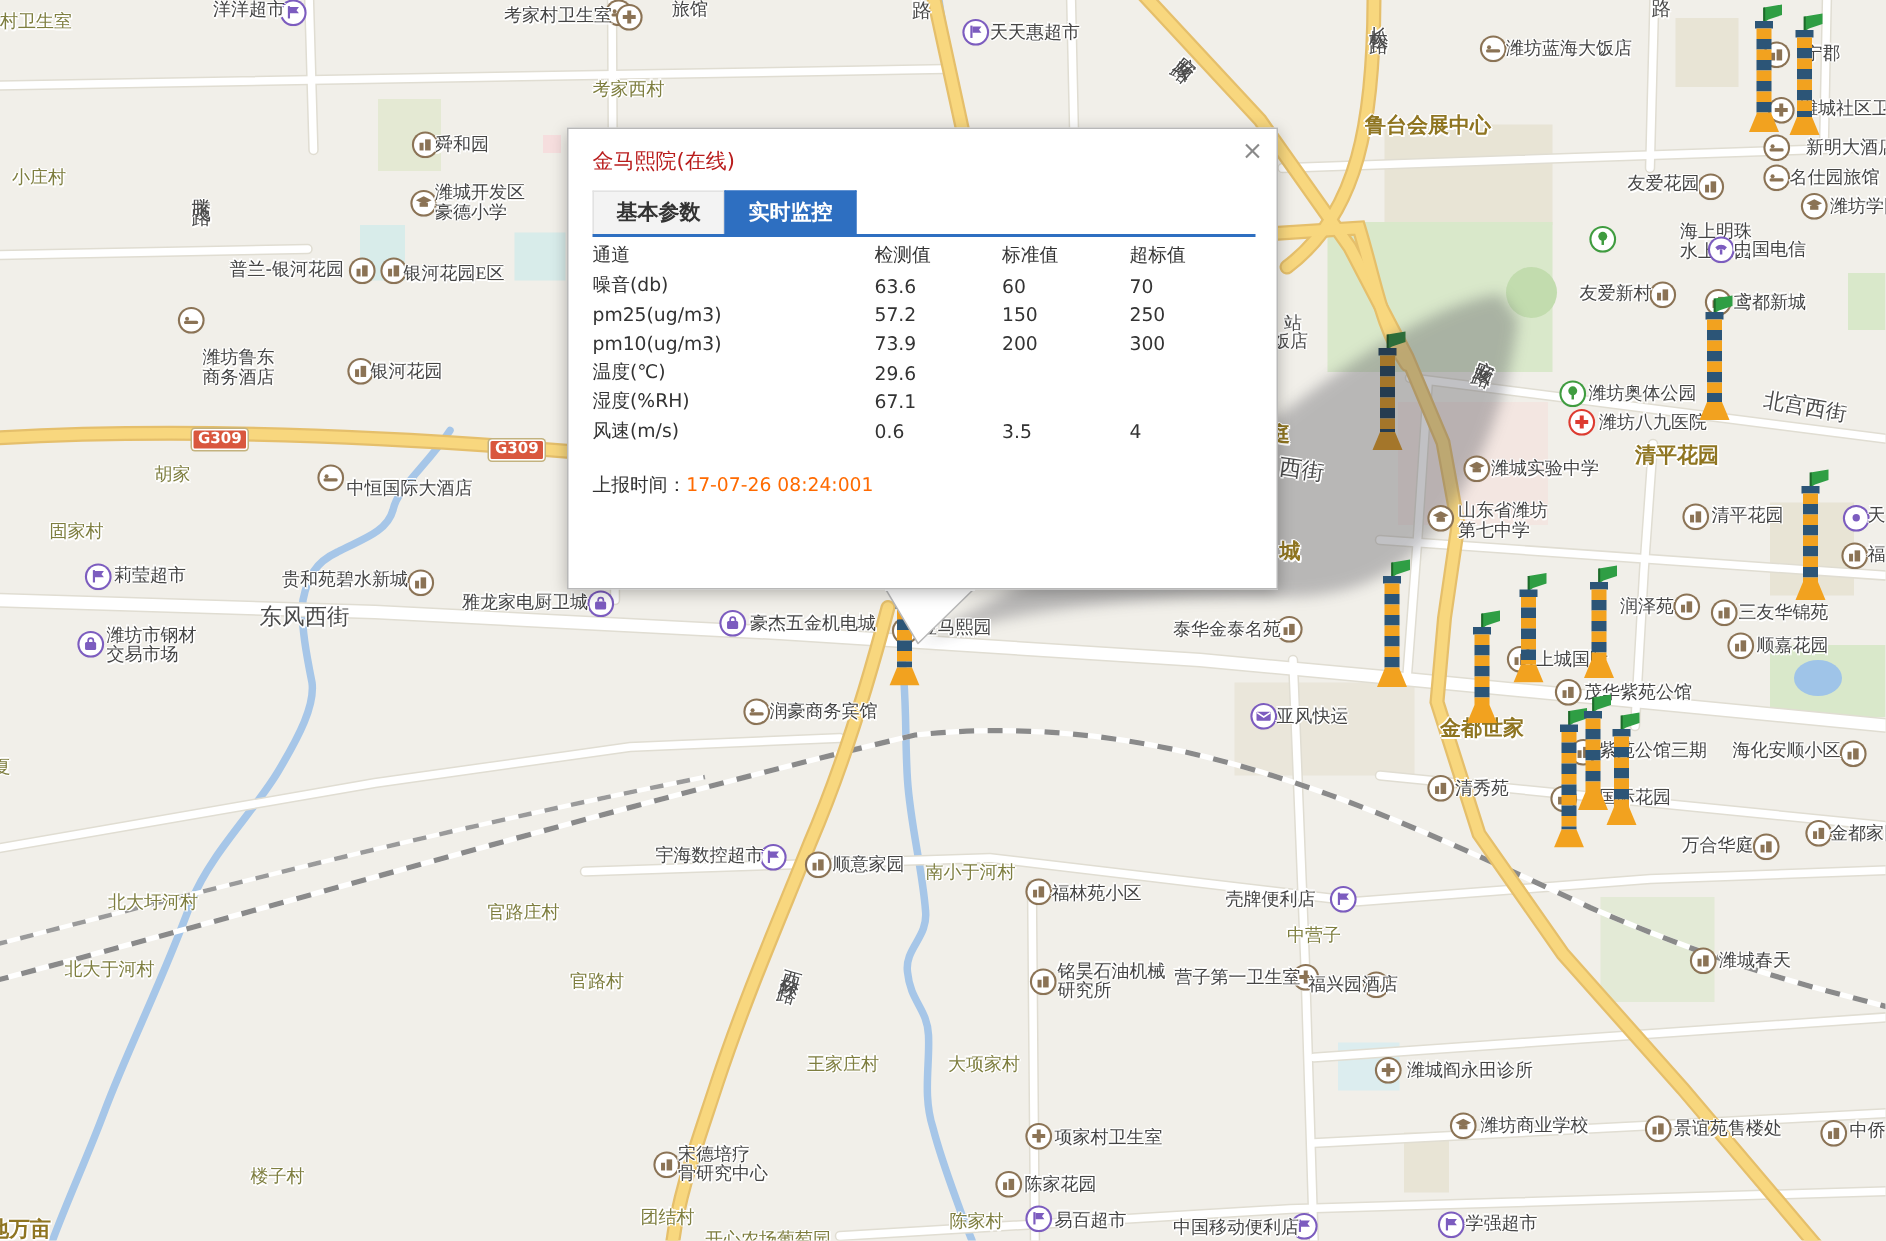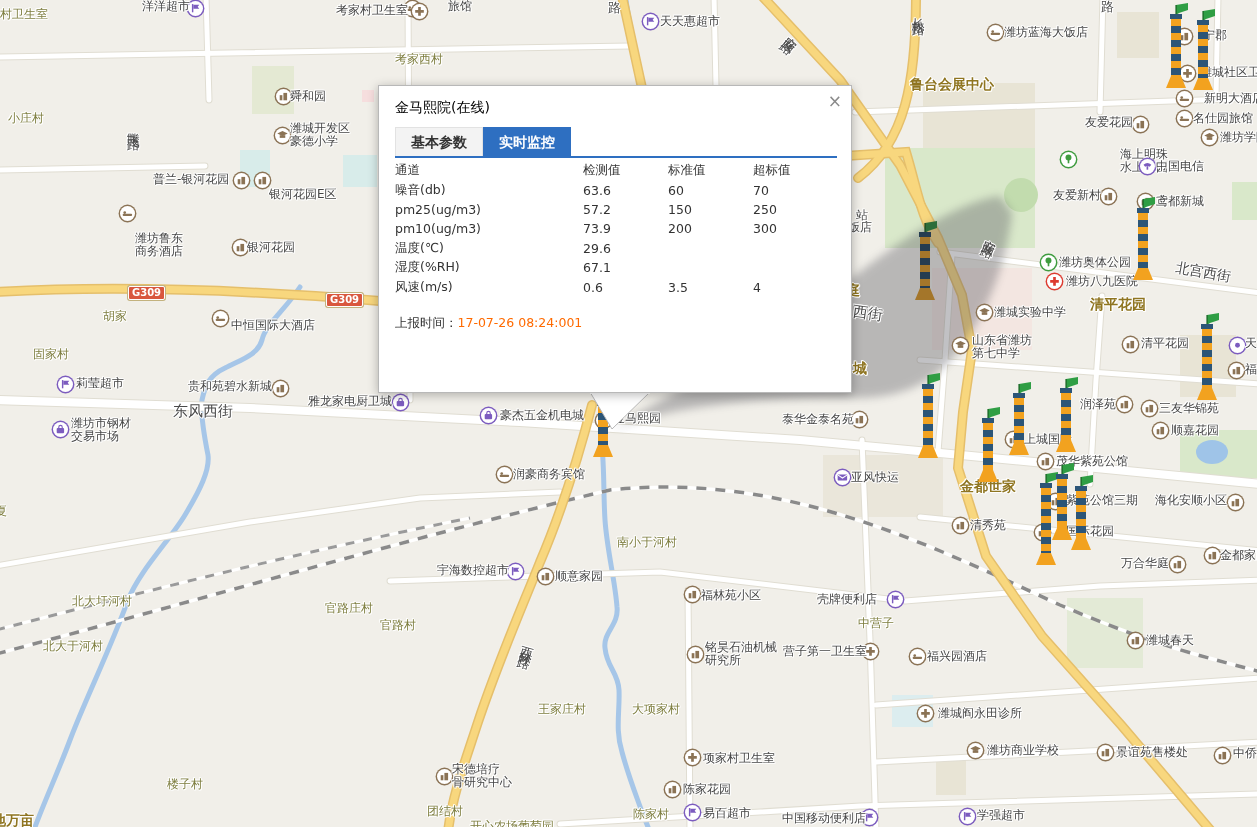--- a/index.html
+++ b/index.html
@@ -17,21 +17,21 @@
          box-shadow:0 0 0 1.4px currentColor, 0 1px 1px rgba(0,0,0,.35);}
   .poi-i svg{position:absolute;left:0;top:0;}
   .badge{position:absolute;font-size:10px;font-weight:bold;color:#fff;background:#d9573e;
          border:1px solid #fff;border-radius:2px;padding:0 3px;line-height:12px;box-shadow:0 0 0 1px #c3b27e;}
   .tower{position:absolute;}
   .tower.dim{filter:brightness(.72) saturate(.8);}
   
   #popup{position:absolute;left:378px;top:85px;width:474px;height:308px;background:#fff;
          border:1px solid #b8b8b8;box-shadow:0 2px 10px rgba(0,0,0,.28);box-sizing:border-box;}
   #popup-tail{position:absolute;left:580px;top:392px;width:80px;height:42px;}
-  #popup-title{position:absolute;left:16px;top:13px;font-size:14px;color:#000000;}
+  #popup-title{position:absolute;left:16px;top:13px;font-size:14px;color:#b91c1c;}
   #popup-close{position:absolute;right:9px;top:7px;font-size:17px;color:#8a8a8a;cursor:pointer;line-height:17px;}
   #popup-tabs{position:absolute;left:16px;right:14px;top:41px;border-bottom:2px solid #2e6fc1;height:29px;}
   .tab{display:inline-block;width:88px;height:29px;line-height:29px;text-align:center;font-size:14px;
        font-weight:bold;color:#333;background:#f3f3f3;border:1px solid #e2e2e2;border-bottom:none;
        box-sizing:border-box;vertical-align:bottom;cursor:pointer;}
   .tab.active{background:#2e6fc1;color:#fff;border-color:#2e6fc1;}
   #popup-table{position:absolute;left:16px;right:14px;top:75px;font-size:12.5px;color:#333;}
   .trow{display:grid;grid-template-columns:188px 85px 85px 1fr;height:19.4px;align-items:center;}
   .trow span{overflow:hidden;white-space:nowrap;}
   #report-row{position:absolute;left:16px;top:229px;font-size:12.5px;color:#333;}
@@ -282,21 +282,21 @@
     </div>
     <div class="lab poi-t" style="left: 153px; top: 173px;">普兰-银河花园</div>
     <div class="poi-i" style="color: rgb(139, 115, 85); left: 255px; top: 173px;">
       <svg width="15" height="15" viewBox="0 0 14.6 14.6">
         <g fill="#8b7355">
           <rect x="3.6" y="6" width="2.6" height="5"></rect>
           <rect x="7.2" y="3.8" width="3.6" height="7.2"></rect>
         </g>
       </svg>
     </div>
-    <div class="lab poi-t" style="left: 269px; top: 188px;">银河花园E区</div>
+    <div class="lab poi-t" style="left: 269px; top: 176px; font-family: Liberation Serif, serif;">银河花园E区</div>
     <div class="poi-i" style="color: rgb(139, 115, 85); left: 120px; top: 206px;">
       <svg width="15" height="15" viewBox="0 0 14.6 14.6">
         <g fill="#8b7355">
           <circle cx="4.6" cy="6.4" r="1.3"></circle>
           <rect x="2.6" y="7.6" width="9.2" height="2.2" rx="1"></rect>
         </g>
       </svg>
     </div>
     <div class="lab poi-t" style="left: 135px; top: 202px; margin-top: 30px;">
       <div>潍坊鲁东</div>
@@ -663,21 +663,21 @@
     </div>
     <div class="lab poi-t" style="left: 783px; top: 645px;">营子第一卫生室</div>
     <div class="poi-i" style="color: rgb(139, 115, 85); left: 910px; top: 649px;">
       <svg width="15" height="15" viewBox="0 0 14.6 14.6">
         <g fill="#8b7355">
           <circle cx="4.6" cy="6.4" r="1.3"></circle>
           <rect x="2.6" y="7.6" width="9.2" height="2.2" rx="1"></rect>
         </g>
       </svg>
     </div>
-    <div class="lab poi-t" style="left: 927px; top: 650px;">福兴园酒店</div>
+    <div class="lab poi-t" style="left: 872px; top: 650px;">福兴园酒店</div>
     <div class="poi-i" style="color: rgb(139, 115, 85); left: 1128px; top: 633px;">
       <svg width="15" height="15" viewBox="0 0 14.6 14.6">
         <g fill="#8b7355">
           <rect x="3.6" y="6" width="2.6" height="5"></rect>
           <rect x="7.2" y="3.8" width="3.6" height="7.2"></rect>
         </g>
       </svg>
     </div>
     <div class="lab poi-t" style="left: 1146px; top: 634px;">潍城春天</div>
     <div class="poi-i" style="color: rgb(139, 115, 85); left: 685px; top: 750px;">
@@ -773,26 +773,26 @@
     </div>
     <div class="lab vil" style="left: 0px; top: 8px;">村卫生室</div>
     <div class="lab vil" style="left: 8px; top: 112px;">小庄村</div>
     <div class="lab vil" style="left: 395px; top: 53px;">考家西村</div>
     <div class="lab vil" style="left: 103px; top: 310px;">胡家</div>
     <div class="lab vil" style="left: 33px; top: 348px;">固家村</div>
     <div class="lab vil" style="left: -5px; top: 505px;">夏</div>
     <div class="lab vil" style="left: 72px; top: 595px;">北大圩河村</div>
     <div class="lab vil" style="left: 43px; top: 640px;">北大于河村</div>
     <div class="lab vil" style="left: 325px; top: 602px;">官路庄村</div>
-    <div class="lab vil" style="left: 380px; top: 620px; font-family: Liberation Mono, monospace;">官路村</div>
+    <div class="lab vil" style="left: 380px; top: 648px;">官路村</div>
     <div class="lab vil" style="left: 167px; top: 778px;">楼子村</div>
     <div class="lab vil" style="left: 427px; top: 805px;">团结村</div>
     <div class="lab vil" style="left: 633px; top: 808px;">陈家村</div>
     <div class="lab vil" style="left: 858px; top: 617px;">中营子</div>
-    <div class="lab vil" style="left: 617px; top: 536px;">南小于河村</div>
+    <div class="lab vil" style="left: 617px; top: 575px;">南小于河村</div>
     <div class="lab vil" style="left: 538px; top: 703px;">王家庄村</div>
     <div class="lab vil" style="left: 632px; top: 703px;">大项家村</div>
     <div class="lab vil" style="left: 470px; top: 820px;">开心农场葡萄园</div>
     <div class="lab dist" style="left: 910px; top: 77px;">鲁台会展中心</div>
     <div class="lab dist" style="left: 1090px; top: 297px;">清平花园</div>
     <div class="lab dist" style="left: 960px; top: 479px;">金都世家</div>
     <div class="lab dist" style="left: 853px; top: 361px;">城</div>
     <div class="lab dist" style="left: 846px; top: 283px;">庭</div>
     <div class="lab dist" style="left: -8px; top: 813px;">地万亩</div>
     <div class="lab road-l" style="font-size: 15px; left: 173px; top: 404px;">东风西街</div>

